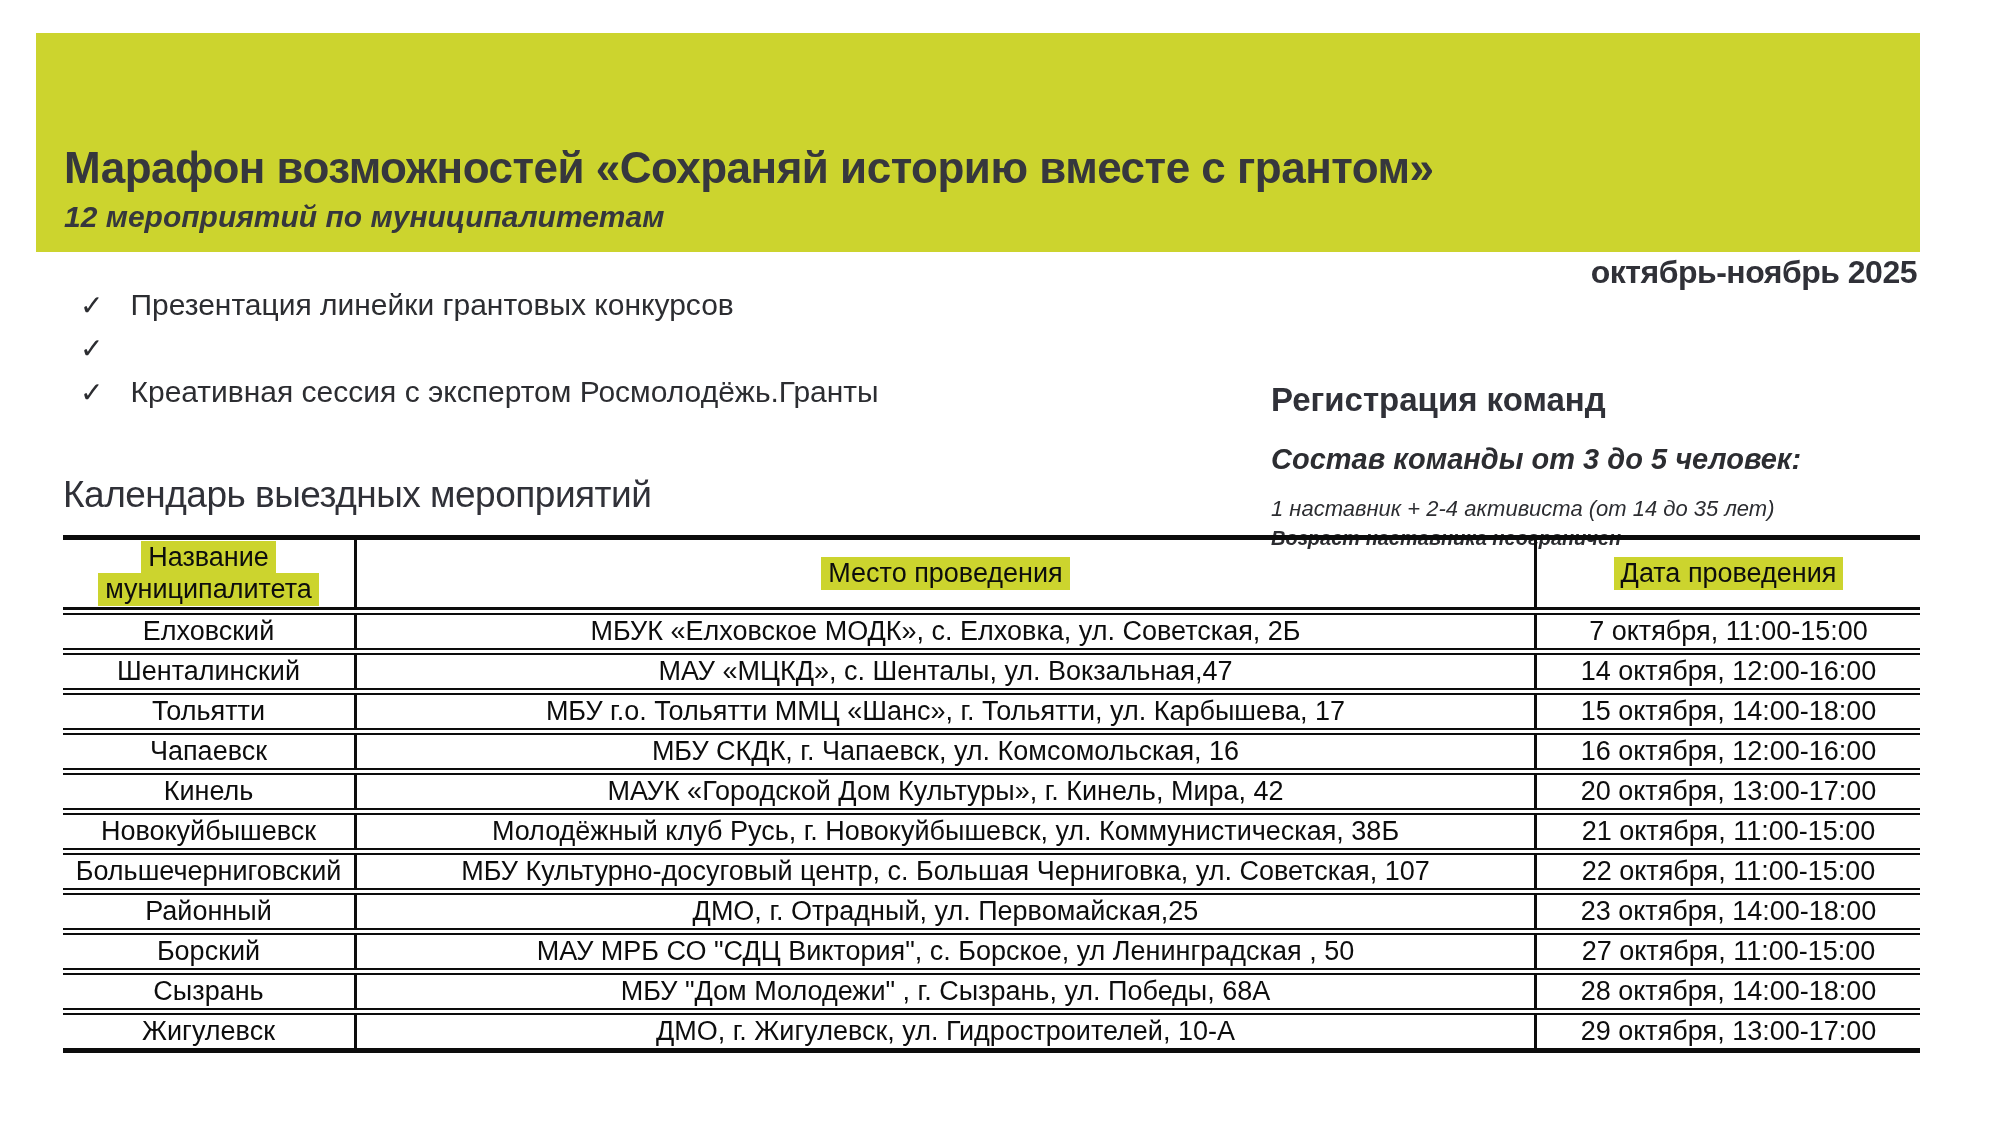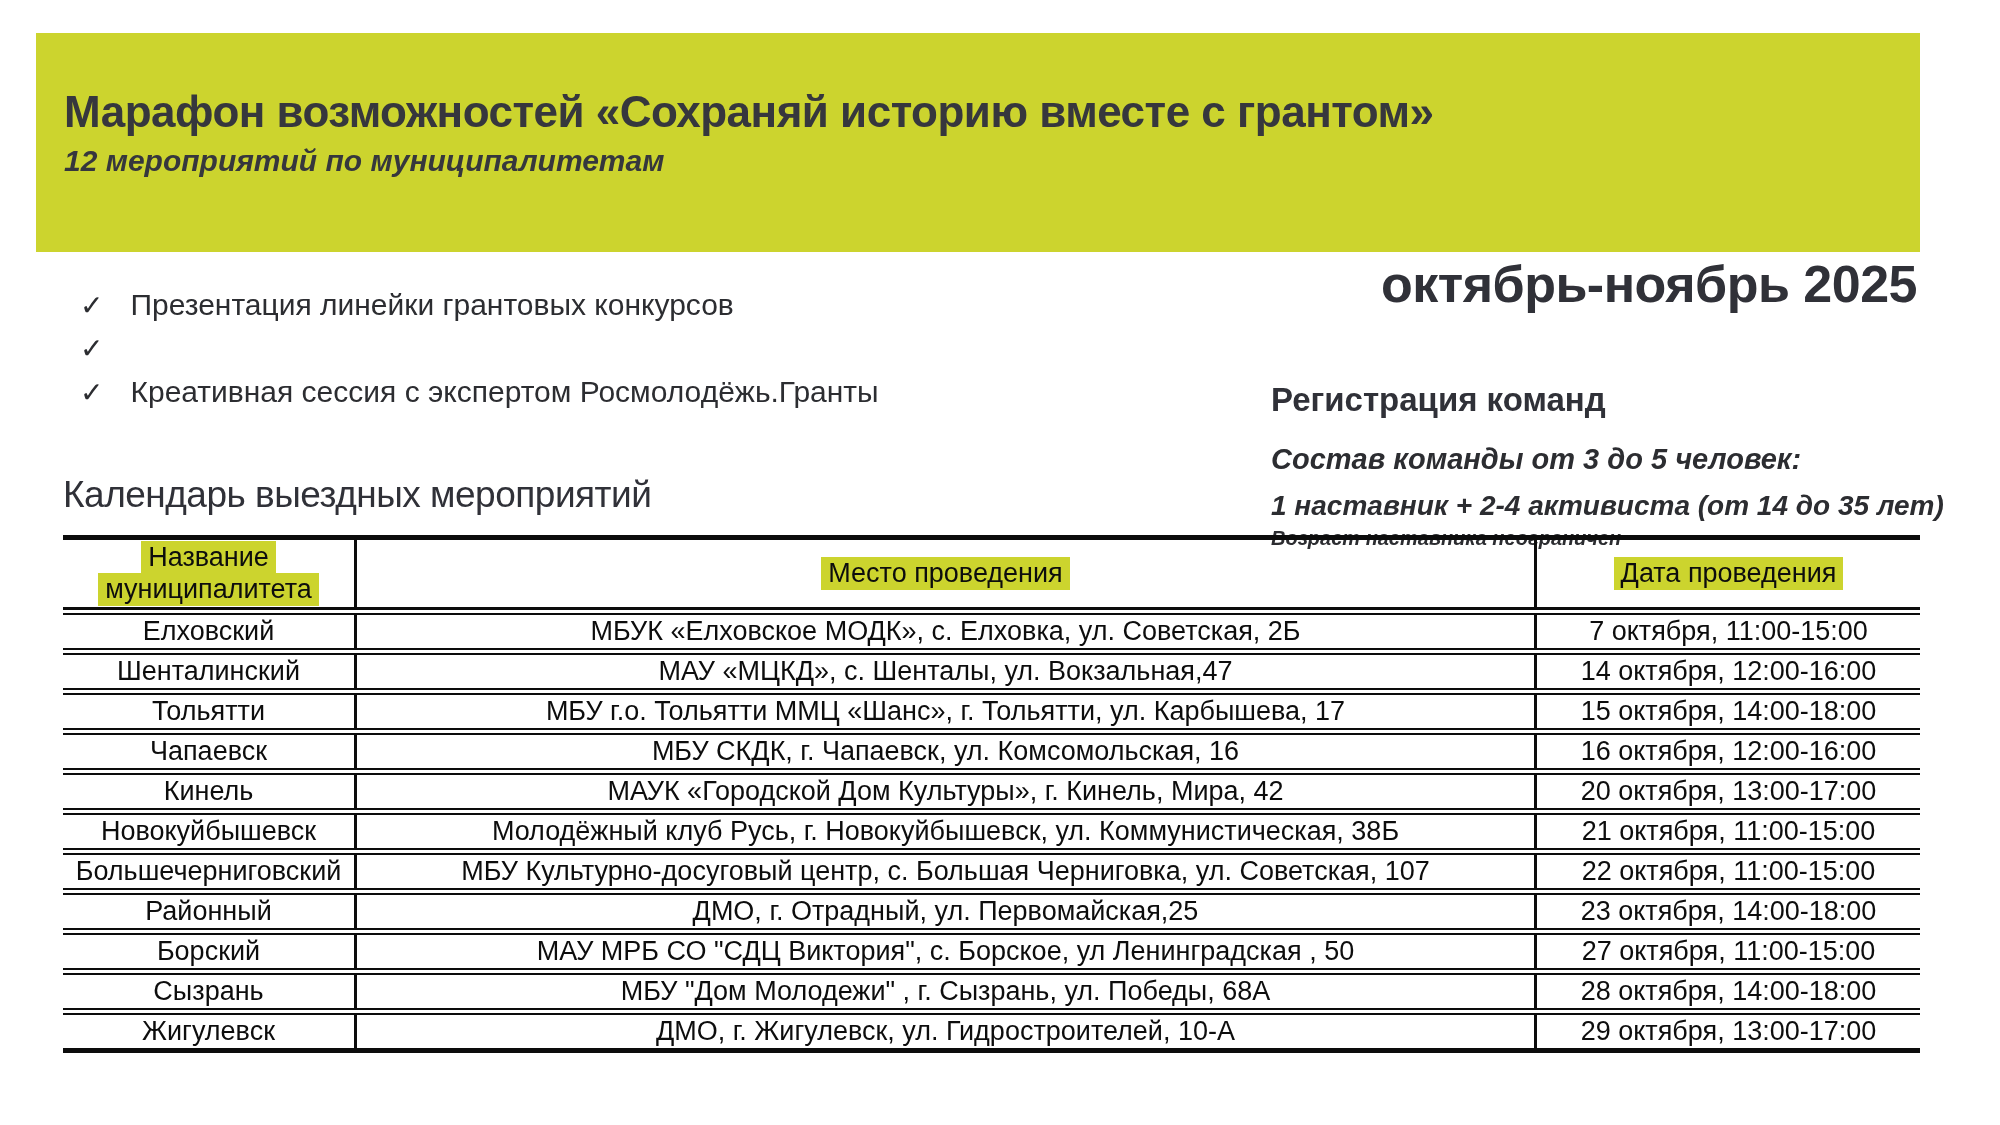--- a/index.html
+++ b/index.html
@@ -6,48 +6,48 @@
   * { box-sizing:border-box; }
   html,body { margin:0; padding:0; background:#ffffff; }
   .page {
     position:relative; width:2000px; height:1125px; background:#ffffff;
     font-family:"Liberation Sans", sans-serif; color:var(--body); overflow:hidden;
   }
   
   .banner {
     position:absolute; left:36px; top:33px; width:1884px; height:219px;
     background:var(--accent);
-    display:flex; flex-direction:column; justify-content:center;
+    display:flex; flex-direction:column; justify-content:flex-end;
     padding:0 20px 18px 28px;
   }
   .banner-title {
     margin:0; font-size:44px; line-height:1.0; font-weight:800;
     letter-spacing:-0.5px; color:var(--heading);
   }
   .banner-subtitle {
     margin-top:10px; font-size:30px; font-style:italic; font-weight:700; color:var(--heading);
   }
   .date-range {
     position:absolute; top:254px; right:83px;
-    font-size:52px; font-weight:800; color:#303138; letter-spacing:-0.5px;
+    font-size:32px; font-weight:800; color:#303138; letter-spacing:-0.5px;
   }
   
   .features {
     position:absolute; left:80px; top:288px; margin:0; padding:0; list-style:none;
   }
   .features li {
     display:flex; align-items:baseline; gap:27px;
     font-size:30px; color:#2c2d31; margin-bottom:10px;
   }
   .check { font-size:28px; color:#2c2d31; }
   
   .registration { position:absolute; left:1271px; top:381px; width:720px; color:#2c2d31; }
   .registration-title { margin:0; font-size:33px; font-weight:800; color:#303138; }
   .reg-line1 { margin-top:24px; font-size:29px; font-weight:700; font-style:italic; }
-  .reg-line2 { margin-top:14px;  font-size:28px; font-weight:700; font-style:italic; }
+  .reg-line2 { margin-top:20px;  font-size:22px; font-weight:400; font-style:italic; }
   .reg-line3 { margin-top:5px;  font-size:20px; font-weight:700; font-style:italic; }
   
   .calendar-title {
     position:absolute; left:63px; top:474px;
     margin:0; font-size:37px; font-weight:400; color:#303138; letter-spacing:-0.5px;
   }
   table.schedule {
     position:absolute; left:63px; top:532px; width:1857px;
     border-collapse:separate; border-spacing:0 3px; table-layout:fixed;
   }

